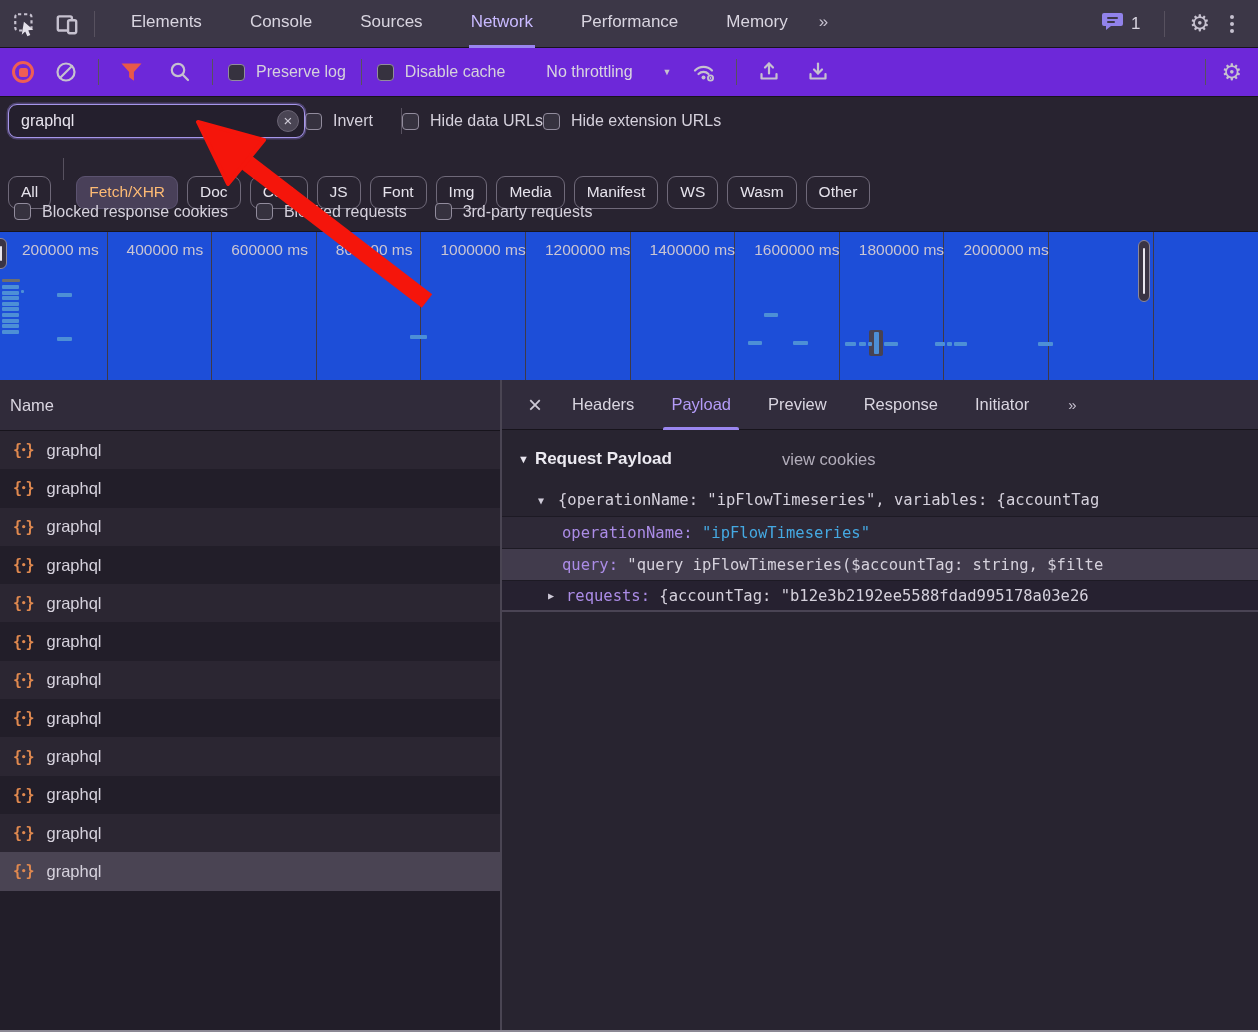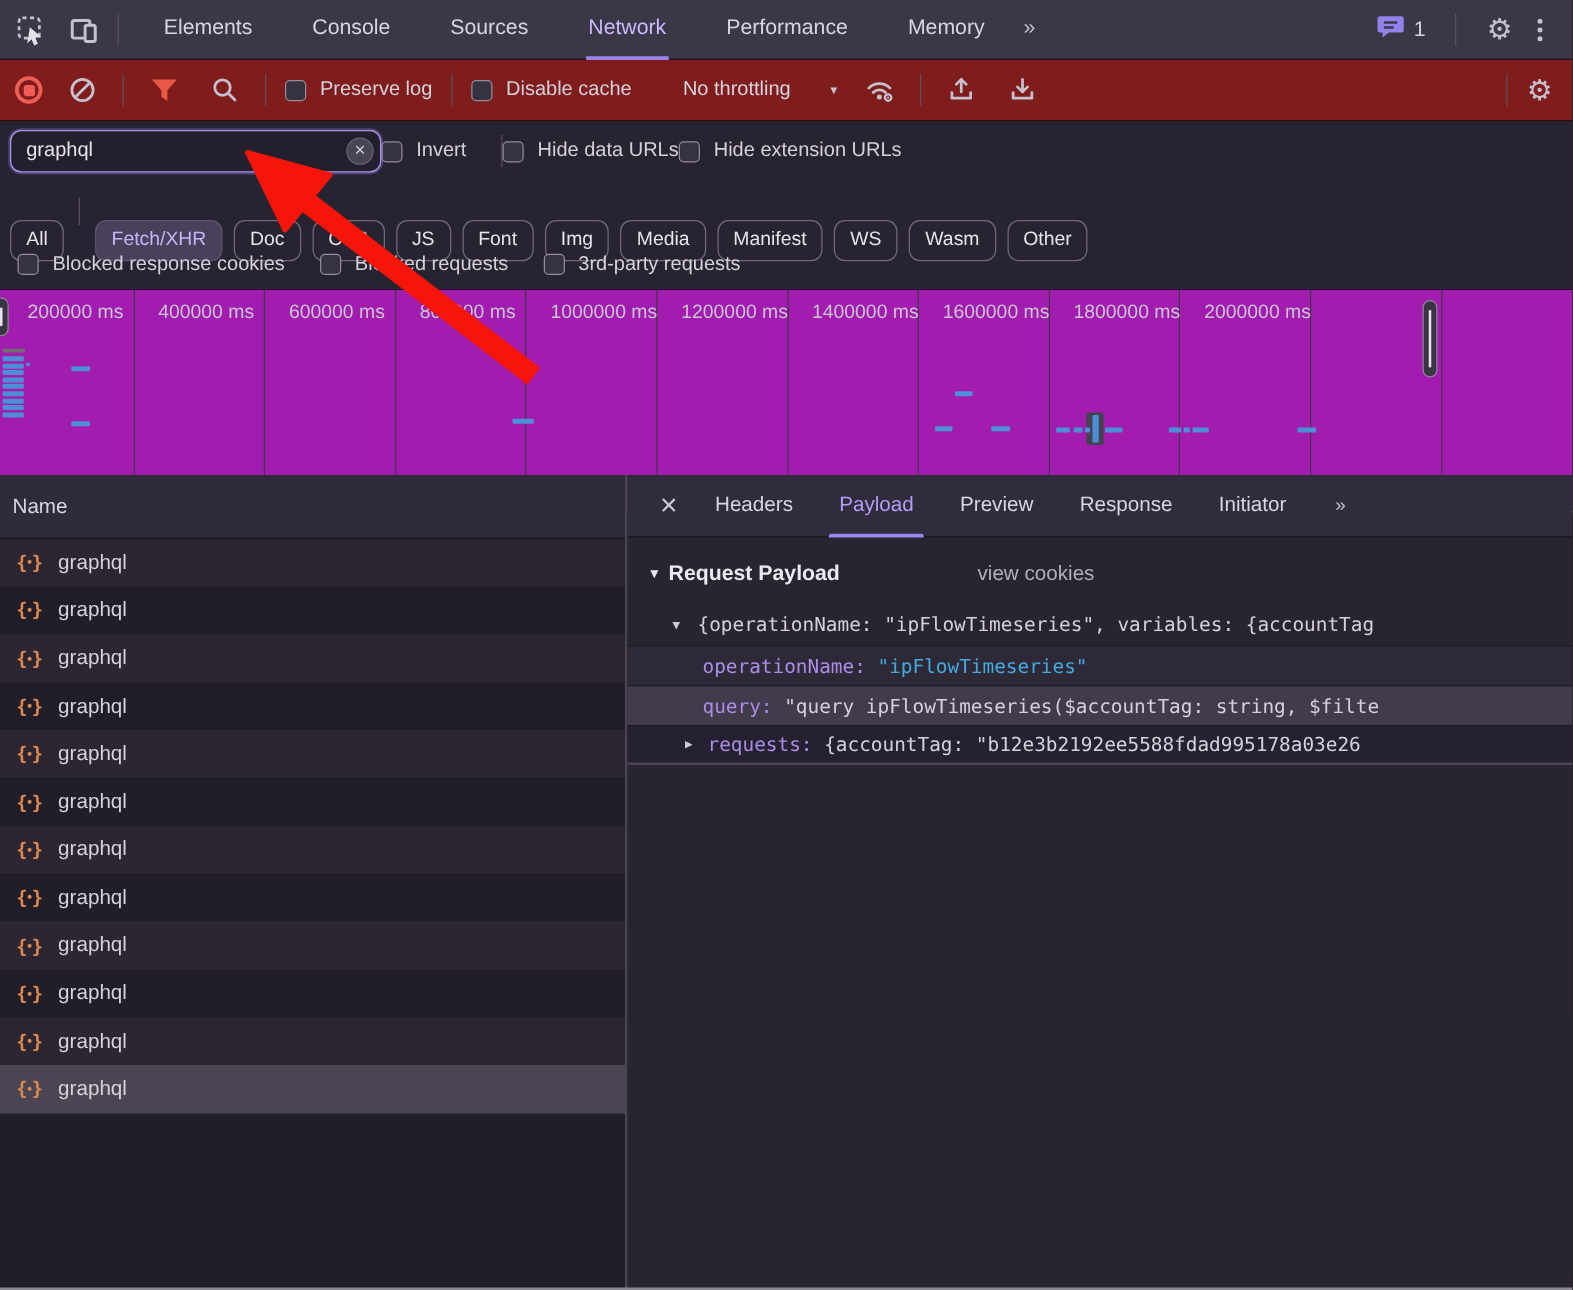--- a/index.html
+++ b/index.html
@@ -15,48 +15,48 @@
   #topbar-tabs { display:flex; height:48px; margin-left:24px; gap:44px; }
   .tab { height:48px; display:flex; align-items:center; font-size:17px; color:#d9d5e0; border-bottom:3px solid transparent; padding:0 2px; cursor:default; }
   .tab.active { color:#c9baff; border-bottom-color:#9a86f0; }
   .topbar-right { margin-left:auto; display:flex; align-items:center; gap:14px; padding-right:18px; }
   .issues { display:flex; align-items:center; gap:7px; font-size:17px; }
   .gear-glyph { font-size:23px; color:#c6c1cf; line-height:1; }
   .dots { display:flex; flex-direction:column; gap:3px; padding:0 6px; }
   .dots i { width:4px; height:4px; border-radius:50%; background:#c6c1cf; }
 
   
-  .toolbar2 { position:absolute; left:0; top:48px; width:1258px; height:49px; background:#7f1d1d; display:flex; align-items:center; padding:0 16px 0 12px; gap:15px; border-bottom:1px solid #17141c; }
+  .toolbar2 { position:absolute; left:0; top:48px; width:1258px; height:49px; background:#6d28d9; display:flex; align-items:center; padding:0 16px 0 12px; gap:15px; border-bottom:1px solid #17141c; }
   .rec { width:22px; height:22px; border:3px solid #ef5e54; border-radius:50%; position:relative; flex:0 0 auto; }
   .rec::after { content:""; position:absolute; left:50%; top:50%; width:9px; height:9px; margin:-4.5px 0 0 -4.5px; background:#ef5e54; border-radius:2.5px; }
   .cbx { width:17px; height:17px; border:1.5px solid #928c9d; border-radius:4px; background:#36323f; flex:0 0 auto; }
   .ck { display:flex; align-items:center; gap:11px; font-size:16px; color:#d5d1dc; }
   .throttle { display:flex; align-items:center; gap:12px; font-size:16px; margin-left:26px; }
   .caret { font-size:9px; color:#c6c1cf; }
   .spacer { flex:1 1 auto; }
 
   
   .filterrow { position:absolute; left:0; top:97px; width:1258px; height:48px; display:flex; align-items:center; }
   .filter-input { position:relative; margin-left:8px; width:297px; height:34px; border:1.5px solid #a696ea; box-shadow:0 0 0 1.5px rgba(150,130,230,.35); border-radius:9px; background:#241f2d; display:flex; align-items:center; }
   .filter-input input { flex:1; background:transparent; border:none; outline:none; color:#e8e4ee; font-size:16px; font-family:"Liberation Sans",sans-serif; padding:0 34px 0 12px; }
   .clear-btn { position:absolute; right:5px; top:50%; margin-top:-11px; width:22px; height:22px; border-radius:50%; background:#4a4554; border:1px solid #6a6474; color:#d0ccd8; font-size:15px; line-height:20px; text-align:center; }
   .filterrow .ck { }
   .filterrow .vdiv { margin-left:28px; }
 
   
   .chiprow { position:absolute; left:0; top:145px; width:1258px; height:47px; display:flex; align-items:center; padding-left:8px; gap:9px; }
   .chip { height:33px; padding:0 12px; display:flex; align-items:center; border:1px solid #6f6979; border-radius:9px; font-size:15.5px; font-weight:500; color:#e6e3ec; background:transparent;margin-top:47px; }
-  .chip.active { background:#494059; border-color:#5c5370; color:#c4b5fd; }
+  .chip.active { background:#494059; border-color:#5c5370; color:#fdba74; }
   .chipdiv { width:1px; height:22px; background:#57515f; margin:0 3px; }
 
   
   .checkrow { position:absolute; left:0; top:192px; width:1258px; height:39px; display:flex; align-items:center; padding-left:14px; gap:28px; }
 
   
-  .timeline { position:absolute; left:0; top:231px; width:1258px; height:179px; background:#a21caf; border-top:1px solid #17141c; border-bottom:2px solid #eab308; overflow:hidden; }
+  .timeline { position:absolute; left:0; top:231px; width:1258px; height:179px; background:#1d4ed8; border-top:1px solid #17141c; border-bottom:2px solid #eab308; overflow:hidden; }
   .tl-line { position:absolute; top:0; bottom:0; width:1px; background:#3e3947; }
   .tl-label { position:absolute; top:9px; font-size:15.5px; color:#cac5d3; white-space:nowrap; }
   .tl-bar { position:absolute; height:4px; border-radius:1px; }
   .tl-box { position:absolute; background:#474252; border-radius:2px; }
   .tl-handle { position:absolute; background:#3a3444; border:1.5px solid #8d8799; border-radius:6px; }
   .tl-handle::after { content:""; position:absolute; left:50%; top:7px; bottom:7px; width:2px; margin-left:-1px; background:#e8e5ee; border-radius:1px; }
 
   
   .panel-divider { position:absolute; left:500px; top:380px; width:2px; bottom:0; background:#4a4553; }
   .left-panel { position:absolute; left:0; top:380px; width:500px; bottom:0; background:#221e29; }

